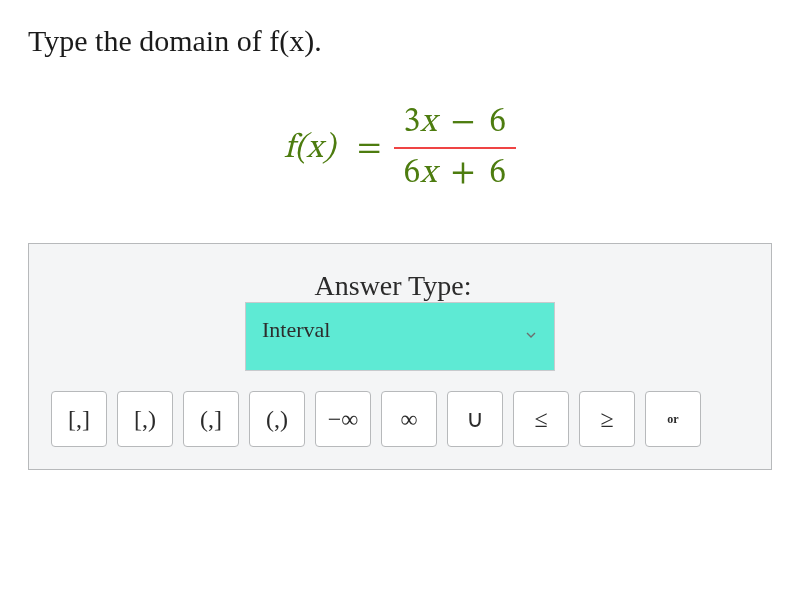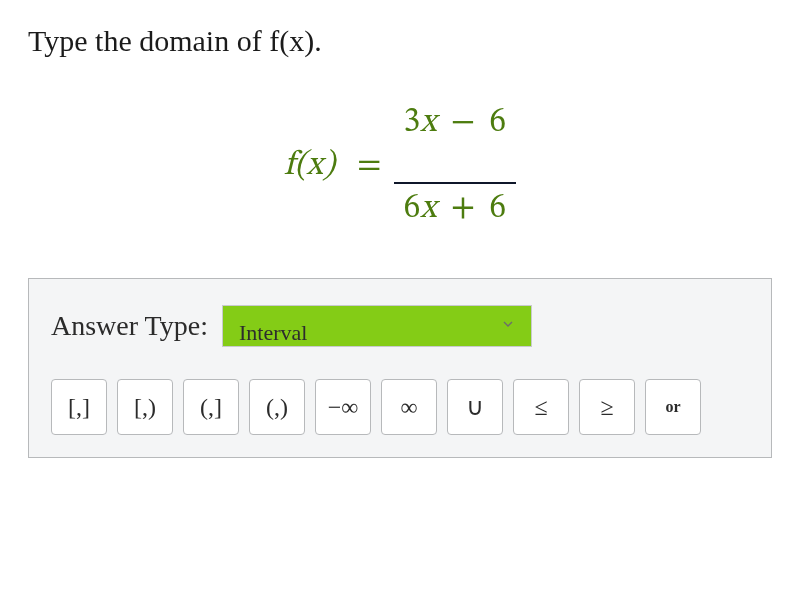--- a/index.html
+++ b/index.html
@@ -42,59 +42,59 @@
     .frac {
       display: inline-flex;
       flex-direction: column;
       align-items: flex-start;
       font-style: normal;
     }
     .frac .num, .frac .den {
       padding: 3px 10px;
     }
     .frac .den {
-      border-top: 2px solid #0f172a;
-      margin-top: 35px;
+      border-top: 2px solid #ef4444;
     }
     .frac .mi { font-style: italic; }
     .frac .mn { font-style: normal; }
     .frac .mo { font-style: normal; padding: 0 6px; }
 
     .answer-box {
       border: 1px solid #b7b9bb;
       background: #f4f5f6;
       padding: 26px 22px 22px 22px;
     }
     .row {
       display: flex;
       align-items: center;
       margin-bottom: 40px;
     }
     .row.tight {
-      margin-bottom: 32px;
+      margin-bottom: 20px;
+      flex-direction: column;
     }
     .label {
       font-size: 28px;
       color: #2b2b2b;
       margin-right: 14px;
       white-space: nowrap;
     }
     .select-wrap {
       position: relative;
       display: inline-block;
     }
     .select {
       appearance: none;
       -webkit-appearance: none;
-      background: #84cc16;
+      background: #5eead4;
       border: 1px solid #c8cacd;
       font-family: Georgia, serif;
       font-size: 22px;
       color: #2d2d2d;
-      padding: 14px 50px 1px 16px;
+      padding: 14px 50px 28px 16px;
       width: 310px;
       cursor: pointer;
     }
     .select-wrap .chev {
       position: absolute;
       right: 16px;
       top: 50%;
       transform: translateY(-50%);
       pointer-events: none;
     }
@@ -129,21 +129,21 @@
       padding: 0 10px;
       display: inline-flex;
       align-items: center;
       justify-content: center;
       font-size: 24px;
       font-family: Georgia, 'Times New Roman', serif;
       color: #2b2b2b;
       cursor: pointer;
     }
     .sym-btn.small-text {
-      font-size: 16px;
+      font-size: 12px;
       font-weight: 600;
     }
   </style>
 </head>
 <body>
 
 <div class="prompt">Type the domain of f(x).</div>
 
 <div class="formula-row">
   <span class="formula">

